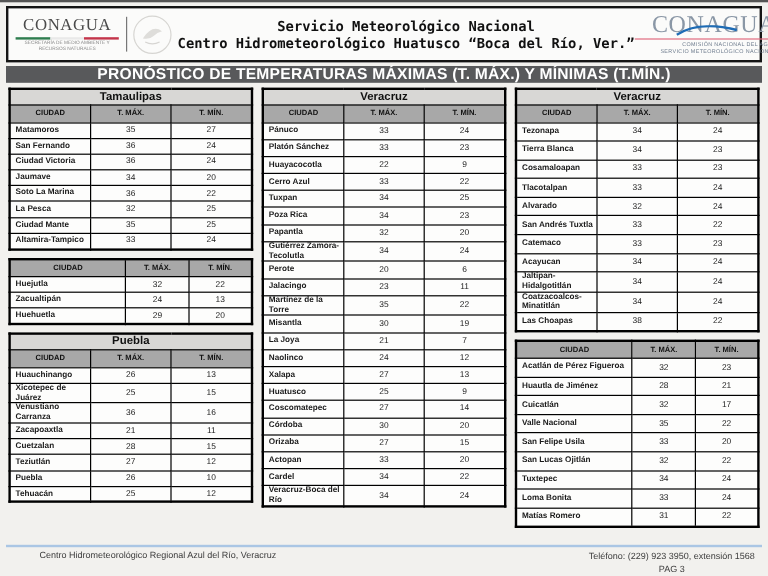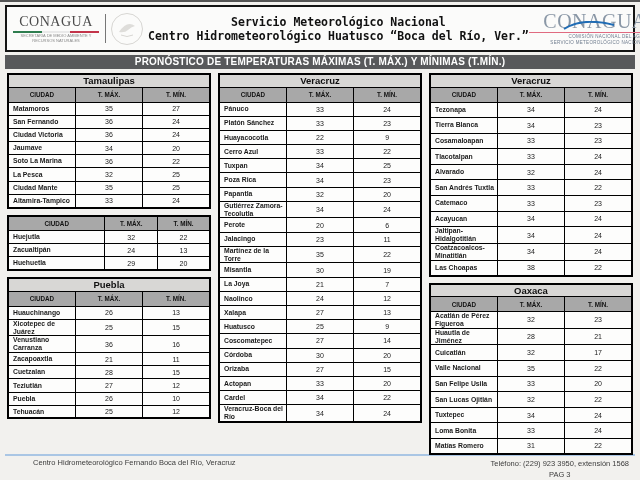--- a/index.html
+++ b/index.html
@@ -34,21 +34,21 @@
   .conagua { width:152px; text-align:right; position:relative; padding-right:2px; }
   .conagua-word { font-family:"Liberation Serif", serif; font-size:20px; color:#8a97a6; letter-spacing:0.5px; line-height:1; }
   .conagua-swoosh { position:absolute; top:10px; right:34px; width:52px; height:10px; }
   .conagua-redline { height:1px; background:#e06a80; margin:1px 0 1px auto; width:118px; }
   .conagua-sub { font-size:4.5px; color:#6d7b8d; letter-spacing:0.3px; line-height:1.35; }
 
   
   .banner {
     margin-top:3px;
     background:#58595b; color:#fff;
-    text-align:center; font-weight:bold; font-size:10px;
+    text-align:center; font-weight:bold; font-size:13px;
     height:14px; line-height:14px; letter-spacing:0.2px;
   }
 
   
   .tables { display:flex; gap:7px; padding:4px 2px 0 2px; height:382px; }
   .tcol { flex:1; display:flex; flex-direction:column; gap:6px; }
   table.state-table { width:100%; border-collapse:collapse; table-layout:fixed; background:#fdfdfc; border:2px solid #000; }
   table.state-table th, table.state-table td { border:1px solid #000; }
   th.state-name { background:#d8d7d5; font-size:9.5px; font-weight:bold; height:13px; color:#111; }
   tr.colhead th { background:#a8a8a8; font-size:6.3px; font-weight:bold; height:15px; color:#111; }
@@ -435,23 +435,20 @@
             </tr>
             <tr>
               <td class="city">Las Choapas</td>
               <td class="val">38</td>
               <td class="val">22</td>
             </tr>
           </tbody>
         </table>
         <table class="state-table">
           <thead>
-            <tr>
-              <th class="state-name" colspan="3">Oaxaca</th>
-            </tr>
             <tr class="colhead">
               <th class="col-ciudad">CIUDAD</th>
               <th class="col-val">T. MÁX.</th>
               <th class="col-val">T. MÍN.</th>
             </tr>
           </thead>
           <tbody>
             <tr>
               <td class="city">Acatlán de Pérez Figueroa</td>
               <td class="val">32</td>
@@ -497,20 +494,20 @@
               <td class="val">31</td>
               <td class="val">22</td>
             </tr>
           </tbody>
         </table>
       </div>
   </div>
 
   <div class="footer-rule"></div>
   <div class="footer">
-    <div>Centro Hidrometeorológico Fernando Boca del Río, Veracruz</div>
+    <div>Centro Hidrometeorológico Regional Azul del Río, Veracruz</div>
     <div class="footer-right">
       <div>Teléfono: (229) 923 3950, extensión 1568</div>
       <div>PAG 3</div>
     </div>
   </div>
 
 </div>
 
 </body></html>

